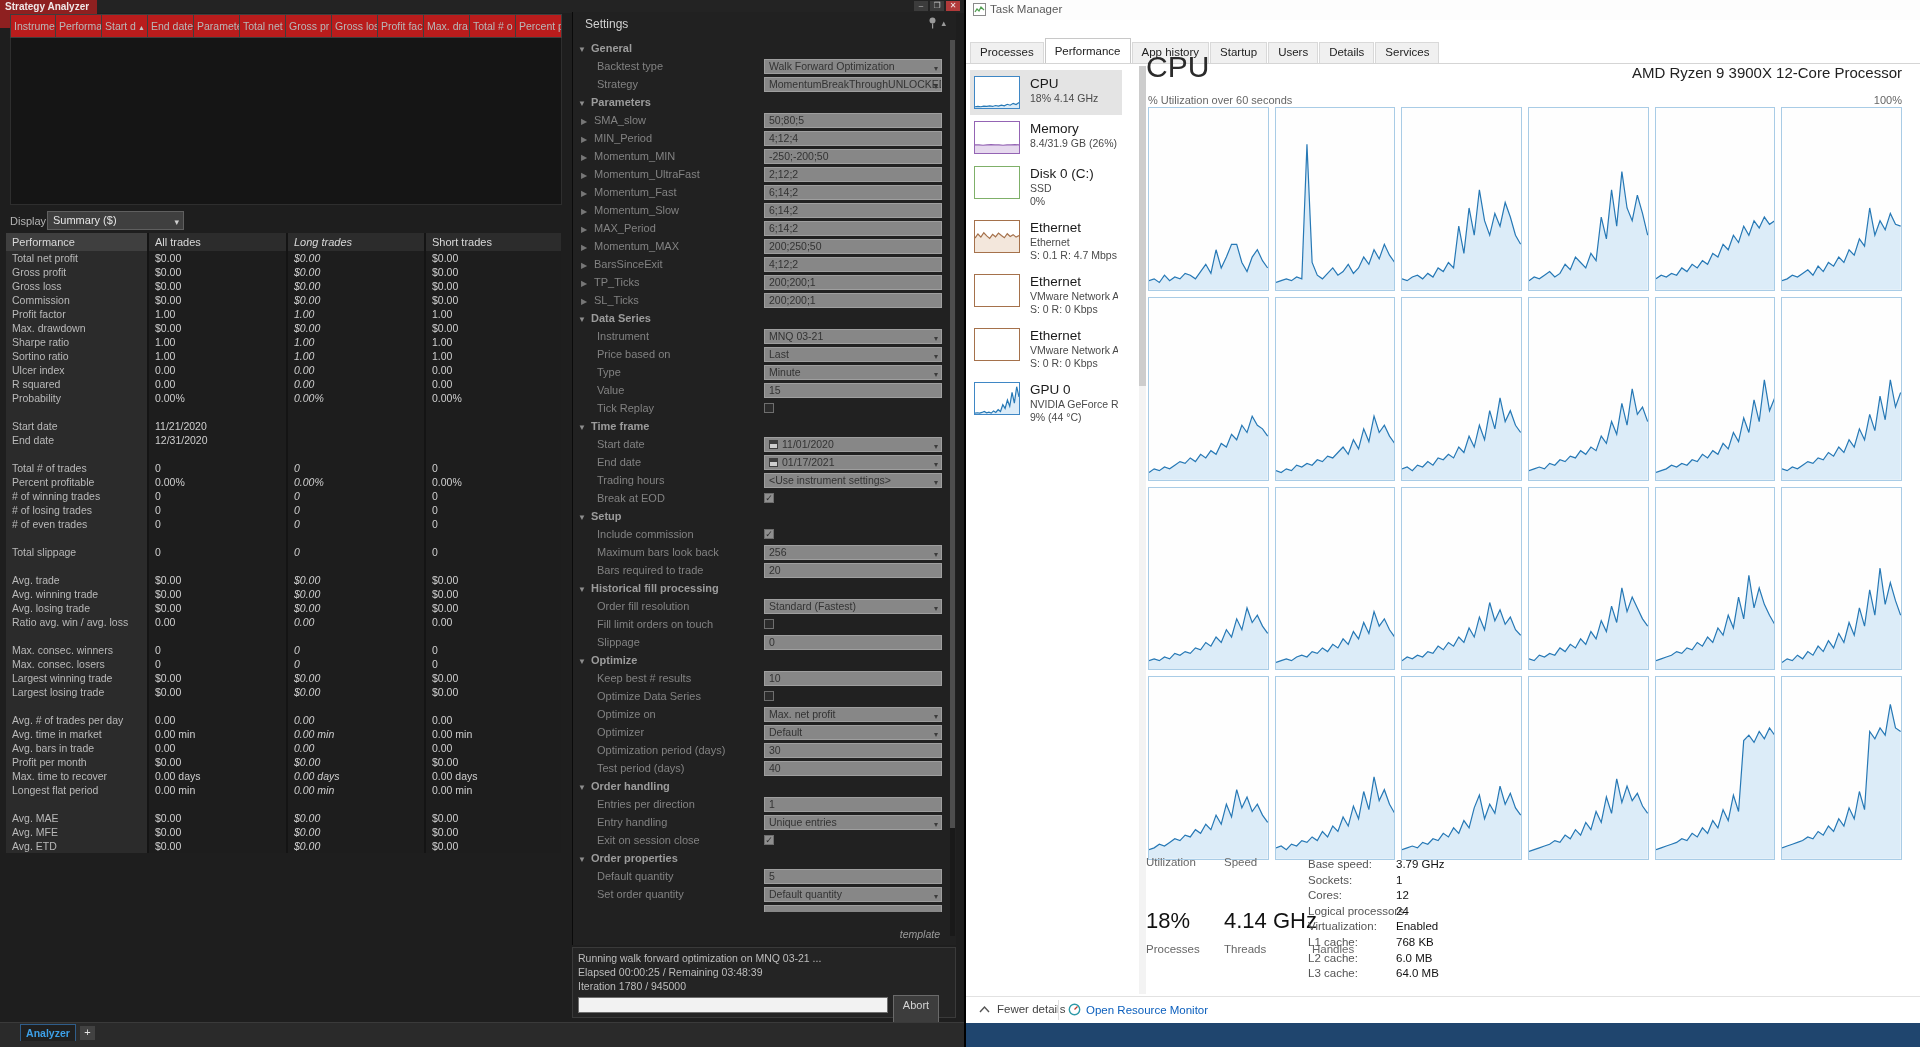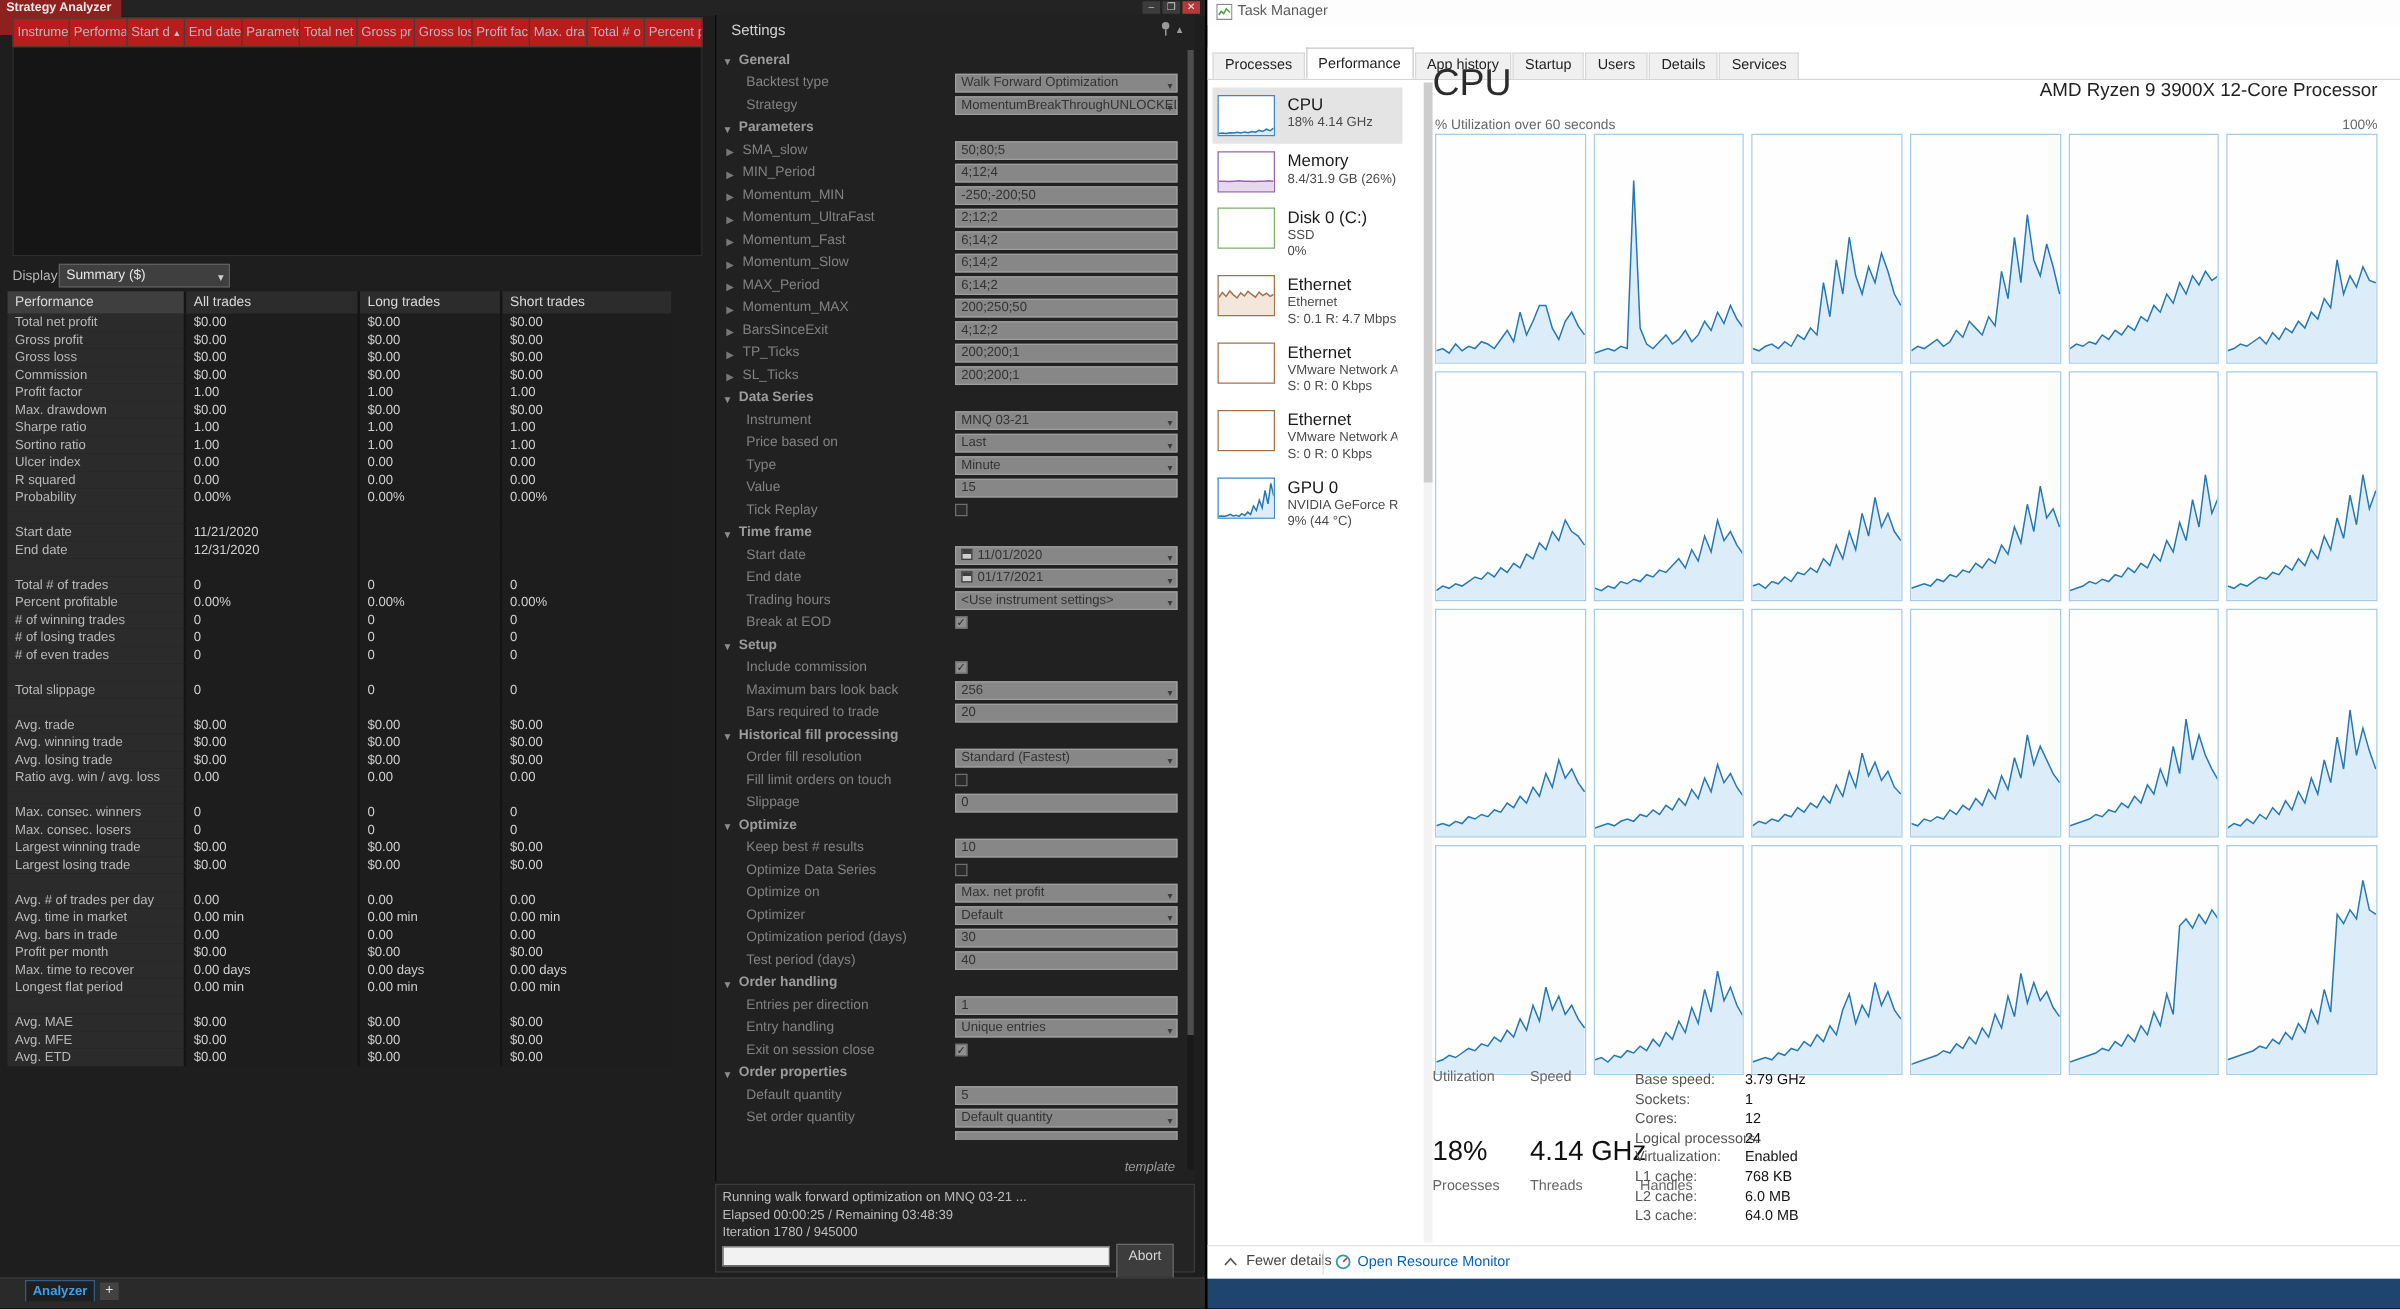--- a/index.html
+++ b/index.html
@@ -26,21 +26,21 @@
   .nt-display-dd .dd { position:absolute; right:4px; top:2px; font-size:9px; color:#cfcfcf; }
 
   .perf { position:absolute; left:6px; top:233px; width:555px; }
   .perf-row { display:flex; height:14px; }
   .perf-row.head { height:18px; }
   .perf-cell { overflow:hidden; white-space:nowrap; padding:0 6px; font-size:10.5px; line-height:14px; color:#cfcfcf; background:#1d1d1d; border-right:2px solid #141414; }
   .perf-row.head .perf-cell { line-height:18px; font-size:11px; color:#d9d9d9; background:#2c2c2c; }
   .perf-row.head .perf-cell.c0 { background:#3f3f3f; }
   .perf-cell.c0 { width:143px; background:#2b2b2b; color:#b9b9b9; }
   .perf-cell.c1 { width:139px; }
-  .perf-cell.c2 { width:114px; }
+  .perf-cell.c2 { width:138px;font-style:italic; }
   .perf-cell.c3 { width:135px; border-right:none; }
 
   
   .settings { position:absolute; left:572px; top:12px; width:384px; height:933px; background:#212121; border-left:1px solid #0a0a0a; }
   .set-head { position:absolute; left:12px; top:5px; font-size:12px; color:#d2d2d2; }
   .set-pins { position:absolute; right:10px; top:5px; color:#9a9a9a; font-size:9px; display:flex; gap:4px; align-items:center; }
   .set-rows { position:absolute; left:0; top:28px; width:100%; }
   .s-row { height:18px; position:relative; }
   .s-arrow { position:absolute; left:5px; top:5px; font-size:8px; color:#8d8d8d; }
   .s-arrow.param { left:8px; color:#777; }

